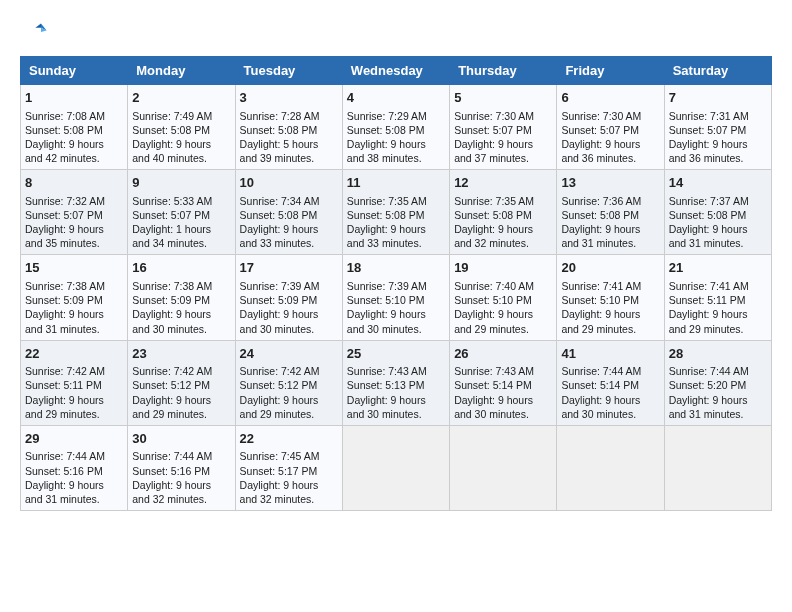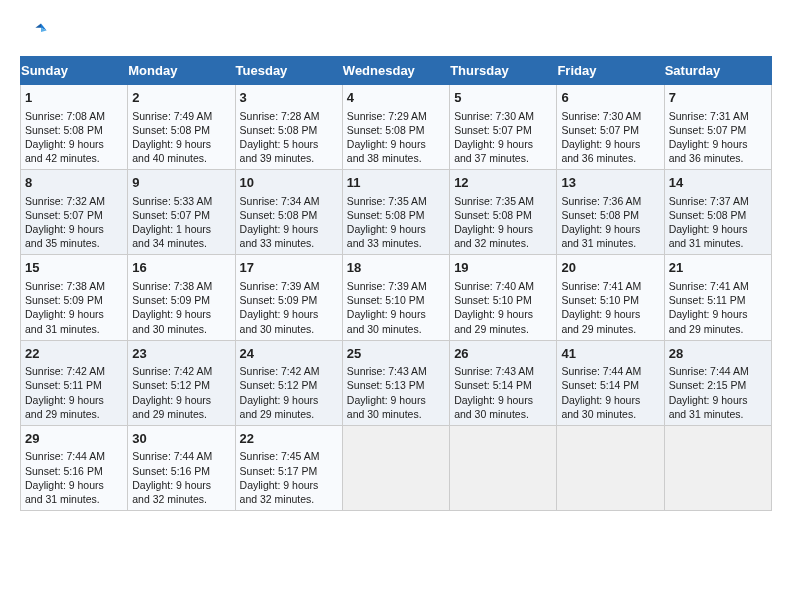--- a/index.html
+++ b/index.html
@@ -52,21 +52,21 @@
     table {
       width: 100%;
       border-collapse: collapse;
       table-layout: fixed;
     }
     thead tr th {
       background-color: #2b6cb0;
       color: #fff;
       font-size: 13px;
       font-weight: bold;
-      padding: 6px 0;
+      padding: 6px 8px;
       text-align: left;
       border: 1px solid #2b6cb0;
     }
     tbody tr td {
       font-size: 10.5px;
       color: #222;
       vertical-align: top;
       padding: 4px 4px;
       border: 1px solid #ccc;
       line-height: 1.35;
@@ -150,21 +150,21 @@
           <td><span class="day-num">20</span><span>Sunrise: 7:41 AM</span><br><span>Sunset: 5:10 PM</span><br><span>Daylight: 9 hours and 29 minutes.</span></td>
           <td><span class="day-num">21</span><span>Sunrise: 7:41 AM</span><br><span>Sunset: 5:11 PM</span><br><span>Daylight: 9 hours and 29 minutes.</span></td>
         </tr>
         <tr>
           <td><span class="day-num">22</span><span>Sunrise: 7:42 AM</span><br><span>Sunset: 5:11 PM</span><br><span>Daylight: 9 hours and 29 minutes.</span></td>
           <td><span class="day-num">23</span><span>Sunrise: 7:42 AM</span><br><span>Sunset: 5:12 PM</span><br><span>Daylight: 9 hours and 29 minutes.</span></td>
           <td><span class="day-num">24</span><span>Sunrise: 7:42 AM</span><br><span>Sunset: 5:12 PM</span><br><span>Daylight: 9 hours and 29 minutes.</span></td>
           <td><span class="day-num">25</span><span>Sunrise: 7:43 AM</span><br><span>Sunset: 5:13 PM</span><br><span>Daylight: 9 hours and 30 minutes.</span></td>
           <td><span class="day-num">26</span><span>Sunrise: 7:43 AM</span><br><span>Sunset: 5:14 PM</span><br><span>Daylight: 9 hours and 30 minutes.</span></td>
           <td><span class="day-num">41</span><span>Sunrise: 7:44 AM</span><br><span>Sunset: 5:14 PM</span><br><span>Daylight: 9 hours and 30 minutes.</span></td>
-          <td><span class="day-num">28</span><span>Sunrise: 7:44 AM</span><br><span>Sunset: 2:15 PM</span><br><span>Daylight: 9 hours and 31 minutes.</span></td>
+          <td><span class="day-num">28</span><span>Sunrise: 7:44 AM</span><br><span>Sunset: 5:20 PM</span><br><span>Daylight: 9 hours and 31 minutes.</span></td>
         </tr>
         <tr>
           <td><span class="day-num">29</span><span>Sunrise: 7:44 AM</span><br><span>Sunset: 5:16 PM</span><br><span>Daylight: 9 hours and 31 minutes.</span></td>
           <td><span class="day-num">30</span><span>Sunrise: 7:44 AM</span><br><span>Sunset: 5:16 PM</span><br><span>Daylight: 9 hours and 32 minutes.</span></td>
           <td><span class="day-num">22</span><span>Sunrise: 7:45 AM</span><br><span>Sunset: 5:17 PM</span><br><span>Daylight: 9 hours and 32 minutes.</span></td>
           <td class="cell-empty"></td>
           <td class="cell-empty"></td>
           <td class="cell-empty"></td>
           <td class="cell-empty"></td>
         </tr>

